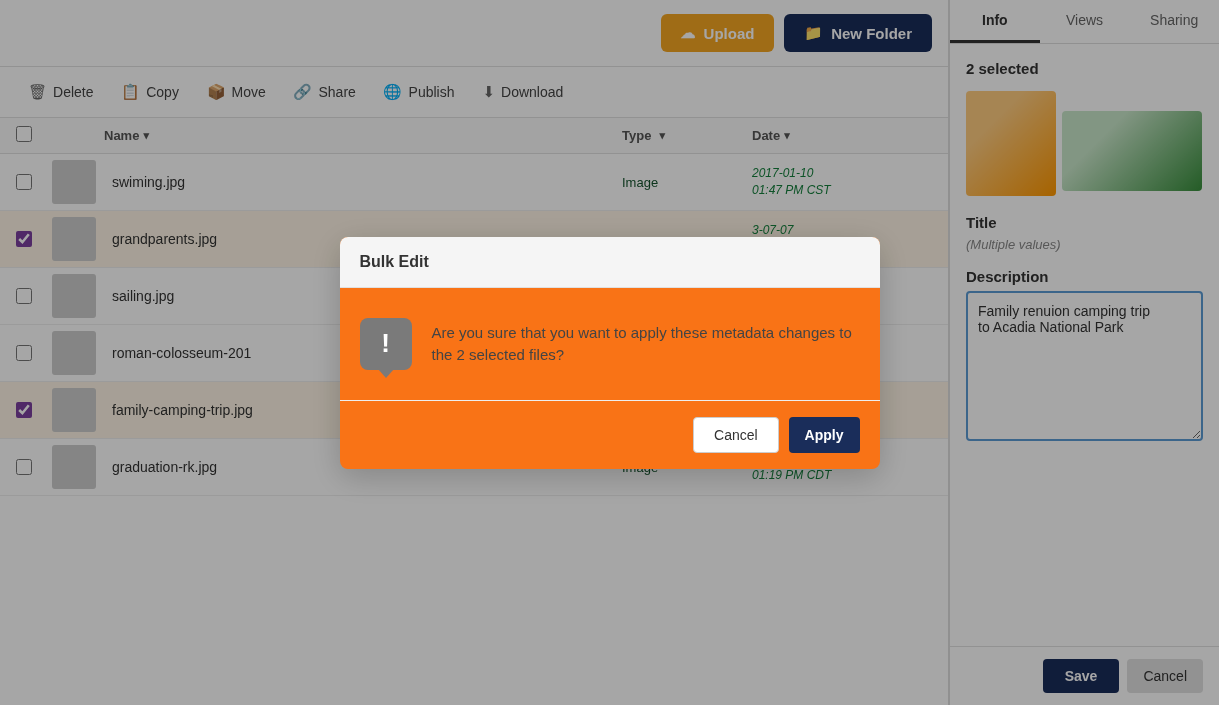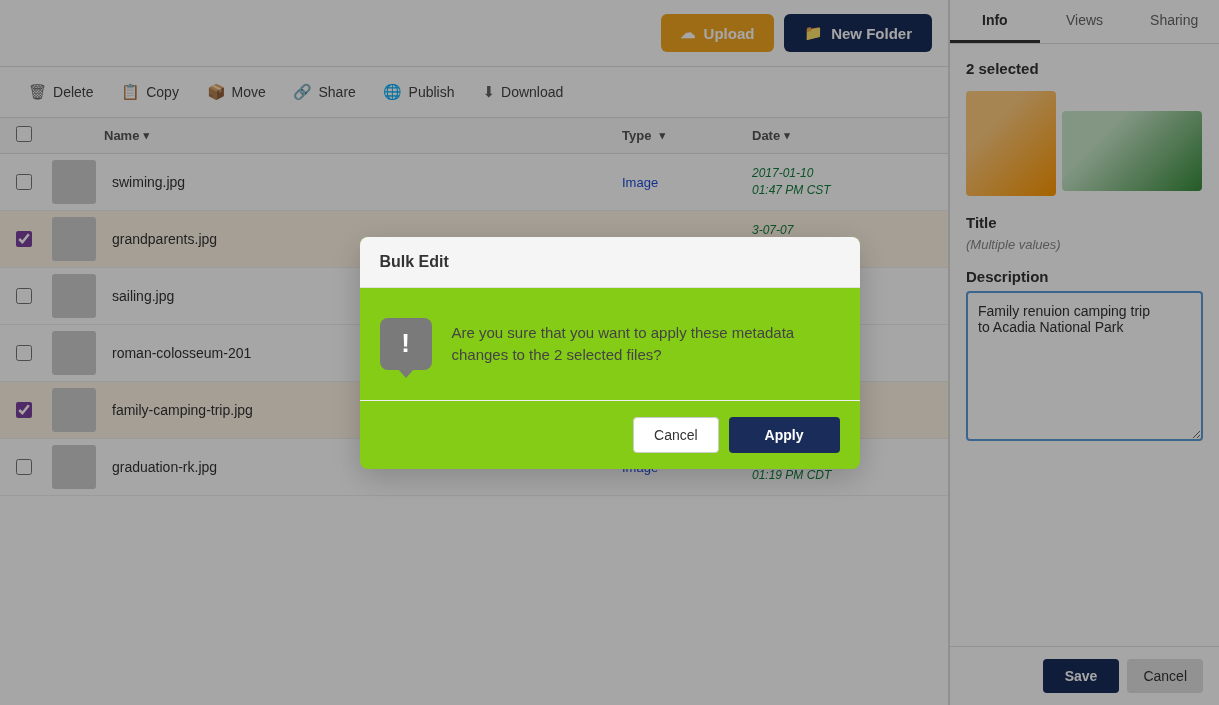--- a/index.html
+++ b/index.html
@@ -26,21 +26,21 @@
     .col-date { width: 180px; display: flex; align-items: center; gap: 4px; cursor: pointer; }
 
     
     .file-list { flex: 1; overflow-y: auto; position: relative; }
     .file-row { display: flex; align-items: center; padding: 6px 16px; border-bottom: 1px solid #eee; background: #fff; min-height: 56px; }
     .file-row.selected { background: #fff5e6; }
     .file-row .col-check { width: 36px; display: flex; align-items: center; }
     .file-row .col-thumb { width: 52px; margin-right: 8px; }
     .file-row .thumb-placeholder { width: 44px; height: 44px; background: #ccc; border-radius: 3px; display: flex; align-items: center; justify-content: center; overflow: hidden; }
     .file-row .col-filename { flex: 1; font-size: 14px; color: #333; }
-    .file-row .col-type { width: 130px; color: #1d4ed8; font-size: 13px; }
+    .file-row .col-type { width: 130px; color: #14532d; font-size: 13px; }
     .file-row .col-date { width: 180px; color: #15803d; font-size: 12px; line-height: 1.4; font-style: italic; }
 
     input[type="checkbox"] { width: 16px; height: 16px; cursor: pointer; accent-color: #7b3f9e; }
 
     
     .right-panel { width: 270px; display: flex; flex-direction: column; border-left: 1px solid #ddd; background: #fff; }
     .right-panel-tabs { display: flex; border-bottom: 1px solid #ddd; }
     .right-tab { flex: 1; padding: 12px 8px; text-align: center; font-size: 14px; font-weight: 500; cursor: pointer; border-bottom: 3px solid transparent; color: #666; background: none; border-top: none; border-left: none; border-right: none; }
     .right-tab.active { color: #333; border-bottom: 3px solid #333; font-weight: 600; }
 
@@ -52,30 +52,30 @@
     .field-label { font-size: 15px; font-weight: 600; color: #333; margin-bottom: 6px; }
     .field-value { font-size: 13px; color: #888; font-style: italic; margin-bottom: 16px; }
     .description-textarea { width: 100%; min-height: 150px; border: 2px solid #5b9bd5; border-radius: 4px; padding: 10px; font-size: 14px; resize: vertical; color: #333; font-family: inherit; outline: none; }
 
     .right-footer { display: flex; justify-content: flex-end; gap: 8px; padding: 12px 16px; border-top: 1px solid #e0e0e0; }
     .btn-save { background: #1a2d5a; color: #fff; border: none; border-radius: 4px; padding: 9px 22px; font-size: 14px; font-weight: 600; cursor: pointer; }
     .btn-cancel-right { background: #e0e0e0; color: #333; border: none; border-radius: 4px; padding: 9px 16px; font-size: 14px; cursor: pointer; }
 
     
     .modal-overlay { position: fixed; top: 0; left: 0; width: 100%; height: 100%; background: rgba(0,0,0,0.35); z-index: 100; display: flex; align-items: center; justify-content: center; }
-    .modal { background: #84cc16; border-radius: 8px; width: 500px; padding: 0; box-shadow: 0 8px 32px rgba(0,0,0,0.2); overflow: hidden; }
+    .modal { background: #f97316; border-radius: 8px; width: 540px; padding: 0; box-shadow: 0 8px 32px rgba(0,0,0,0.2); overflow: hidden; }
     .modal-header { background: #f5f5f5; padding: 16px 20px; font-size: 16px; font-weight: 700; border-bottom: 1px solid #e0e0e0; }
     .modal-body { padding: 30px 20px; display: flex; align-items: flex-start; gap: 20px; }
     .modal-icon-wrap { width: 52px; height: 52px; background: #7a7a7a; border-radius: 8px; display: flex; align-items: center; justify-content: center; flex-shrink: 0; position: relative; }
     .modal-icon-wrap::after { content: ''; position: absolute; bottom: -8px; left: 50%; transform: translateX(-50%); width: 0; height: 0; border-left: 8px solid transparent; border-right: 8px solid transparent; border-top: 9px solid #7a7a7a; }
     .modal-icon-text { font-size: 26px; color: #fff; font-weight: 900; }
     .modal-message { font-size: 15px; color: #444; line-height: 1.5; padding-top: 4px; }
     .modal-footer { display: flex; justify-content: flex-end; gap: 10px; padding: 16px 20px; border-top: 1px solid #eee; }
     .btn-modal-cancel { background: #fff; border: 1px solid #ccc; border-radius: 4px; padding: 9px 20px; font-size: 14px; cursor: pointer; color: #333; }
-    .btn-modal-apply { background: #1a2d5a; color: #fff; border: none; border-radius: 4px; padding: 9px 36px; font-size: 14px; font-weight: 700; cursor: pointer; }
+    .btn-modal-apply { background: #1a2d5a; color: #fff; border: none; border-radius: 4px; padding: 9px 16px; font-size: 14px; font-weight: 700; cursor: pointer; }
 
     
     .thumb-swim { background: linear-gradient(135deg, #4fc3f7 40%, #0288d1 100%); }
     .thumb-horse { background: linear-gradient(135deg, #a5d6a7 30%, #66bb6a 100%); }
     .thumb-grandparents { background: linear-gradient(135deg, #ffcc80 30%, #ff9800 100%); }
     .thumb-sailing { background: linear-gradient(135deg, #80deea 30%, #00bcd4 100%); }
     .thumb-roman { background: linear-gradient(135deg, #bcaaa4 30%, #8d6e63 100%); }
     .thumb-camping { background: linear-gradient(135deg, #c8e6c9 30%, #388e3c 100%); }
     .thumb-graduation { background: linear-gradient(135deg, #b0bec5 30%, #546e7a 100%); }
 

